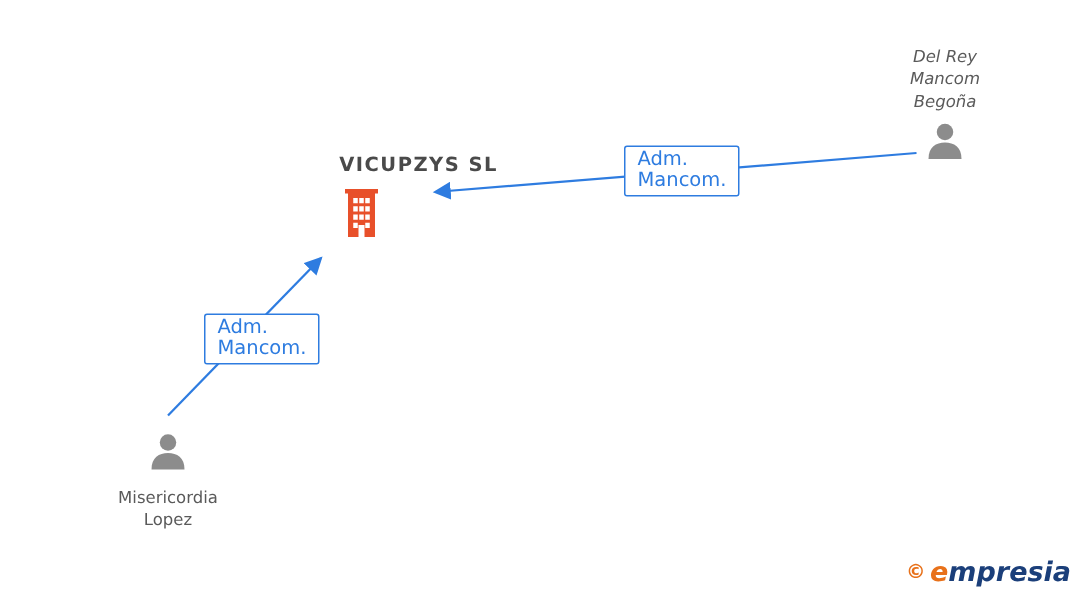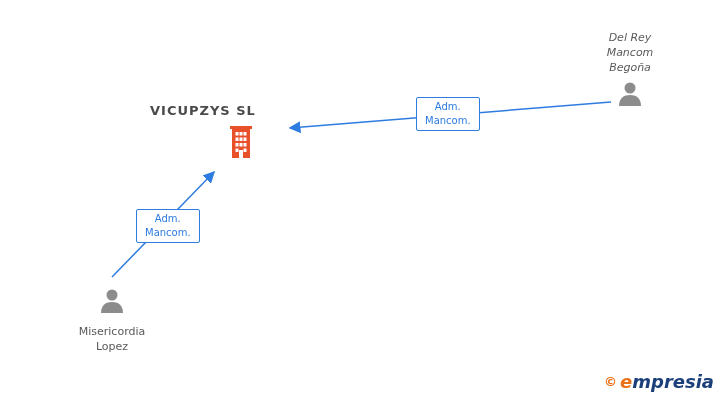--- a/index.html
+++ b/index.html
@@ -18,21 +18,21 @@
     position: absolute;
     left: 0; top: 0;
     width: 728px; height: 400px;
     pointer-events: none;
   }
 
   .company-label {
     position: absolute;
     left: 150px; top: 103px;
     width: 182px;
-    text-align: left;
+    text-align: right;
     font-size: 13px;
     font-weight: bold;
     color: #4a4a4a;
     letter-spacing: 1px;
   }
 
   .building-icon {
     position: absolute;
     left: 227px; top: 126px;
     width: 28px; height: 34px;
@@ -53,23 +53,22 @@
   .person-top-right .person-name { margin-bottom: 4px; font-style: italic; }
   .person-bottom-left { left: 52px; top: 286px; }
   .person-bottom-left .person-name { margin-top: 4px; }
 
   .edge-label {
     position: absolute;
     background: #ffffff;
     border: 1px solid #2e7ce0;
     border-radius: 2px;
     color: #2e7ce0;
-    font-size: 10px;
+    font-size: 13px;
     line-height: 14px;
-    text-align: center;
     padding: 2px 8px;
     cursor: pointer;
   }
   .edge-label-1 { left: 416px; top: 97px; }
   .edge-label-2 { left: 136px; top: 209px; }
 
   .footer {
     position: absolute;
     right: 14px; bottom: 8px;
     font-size: 13px;

